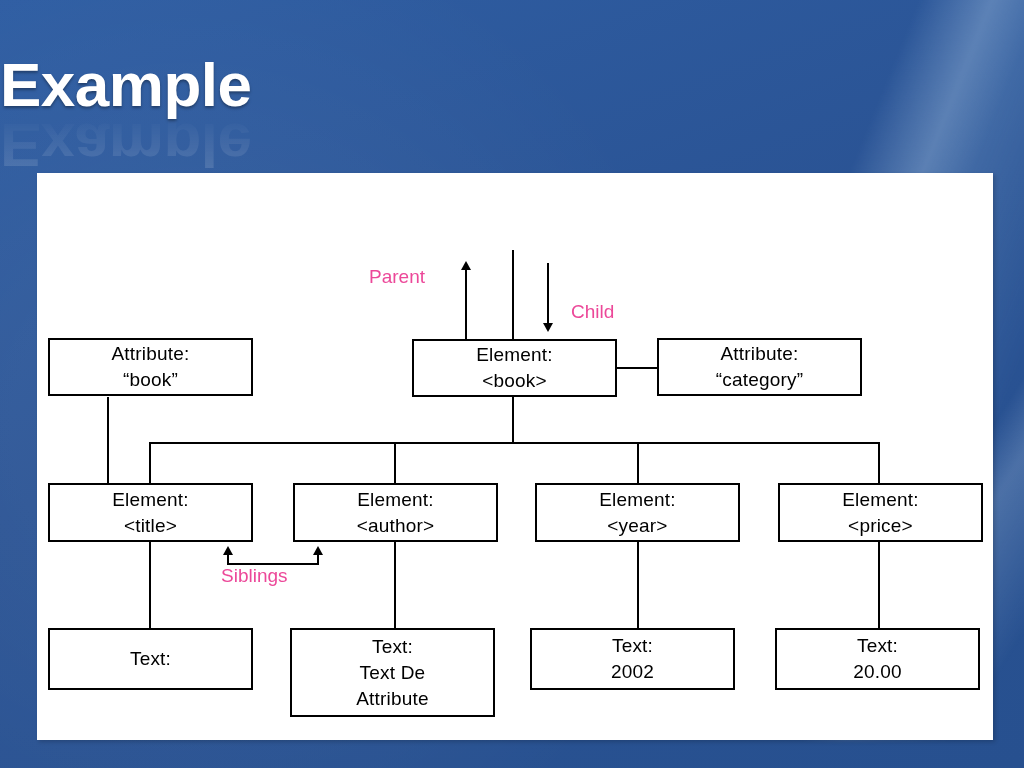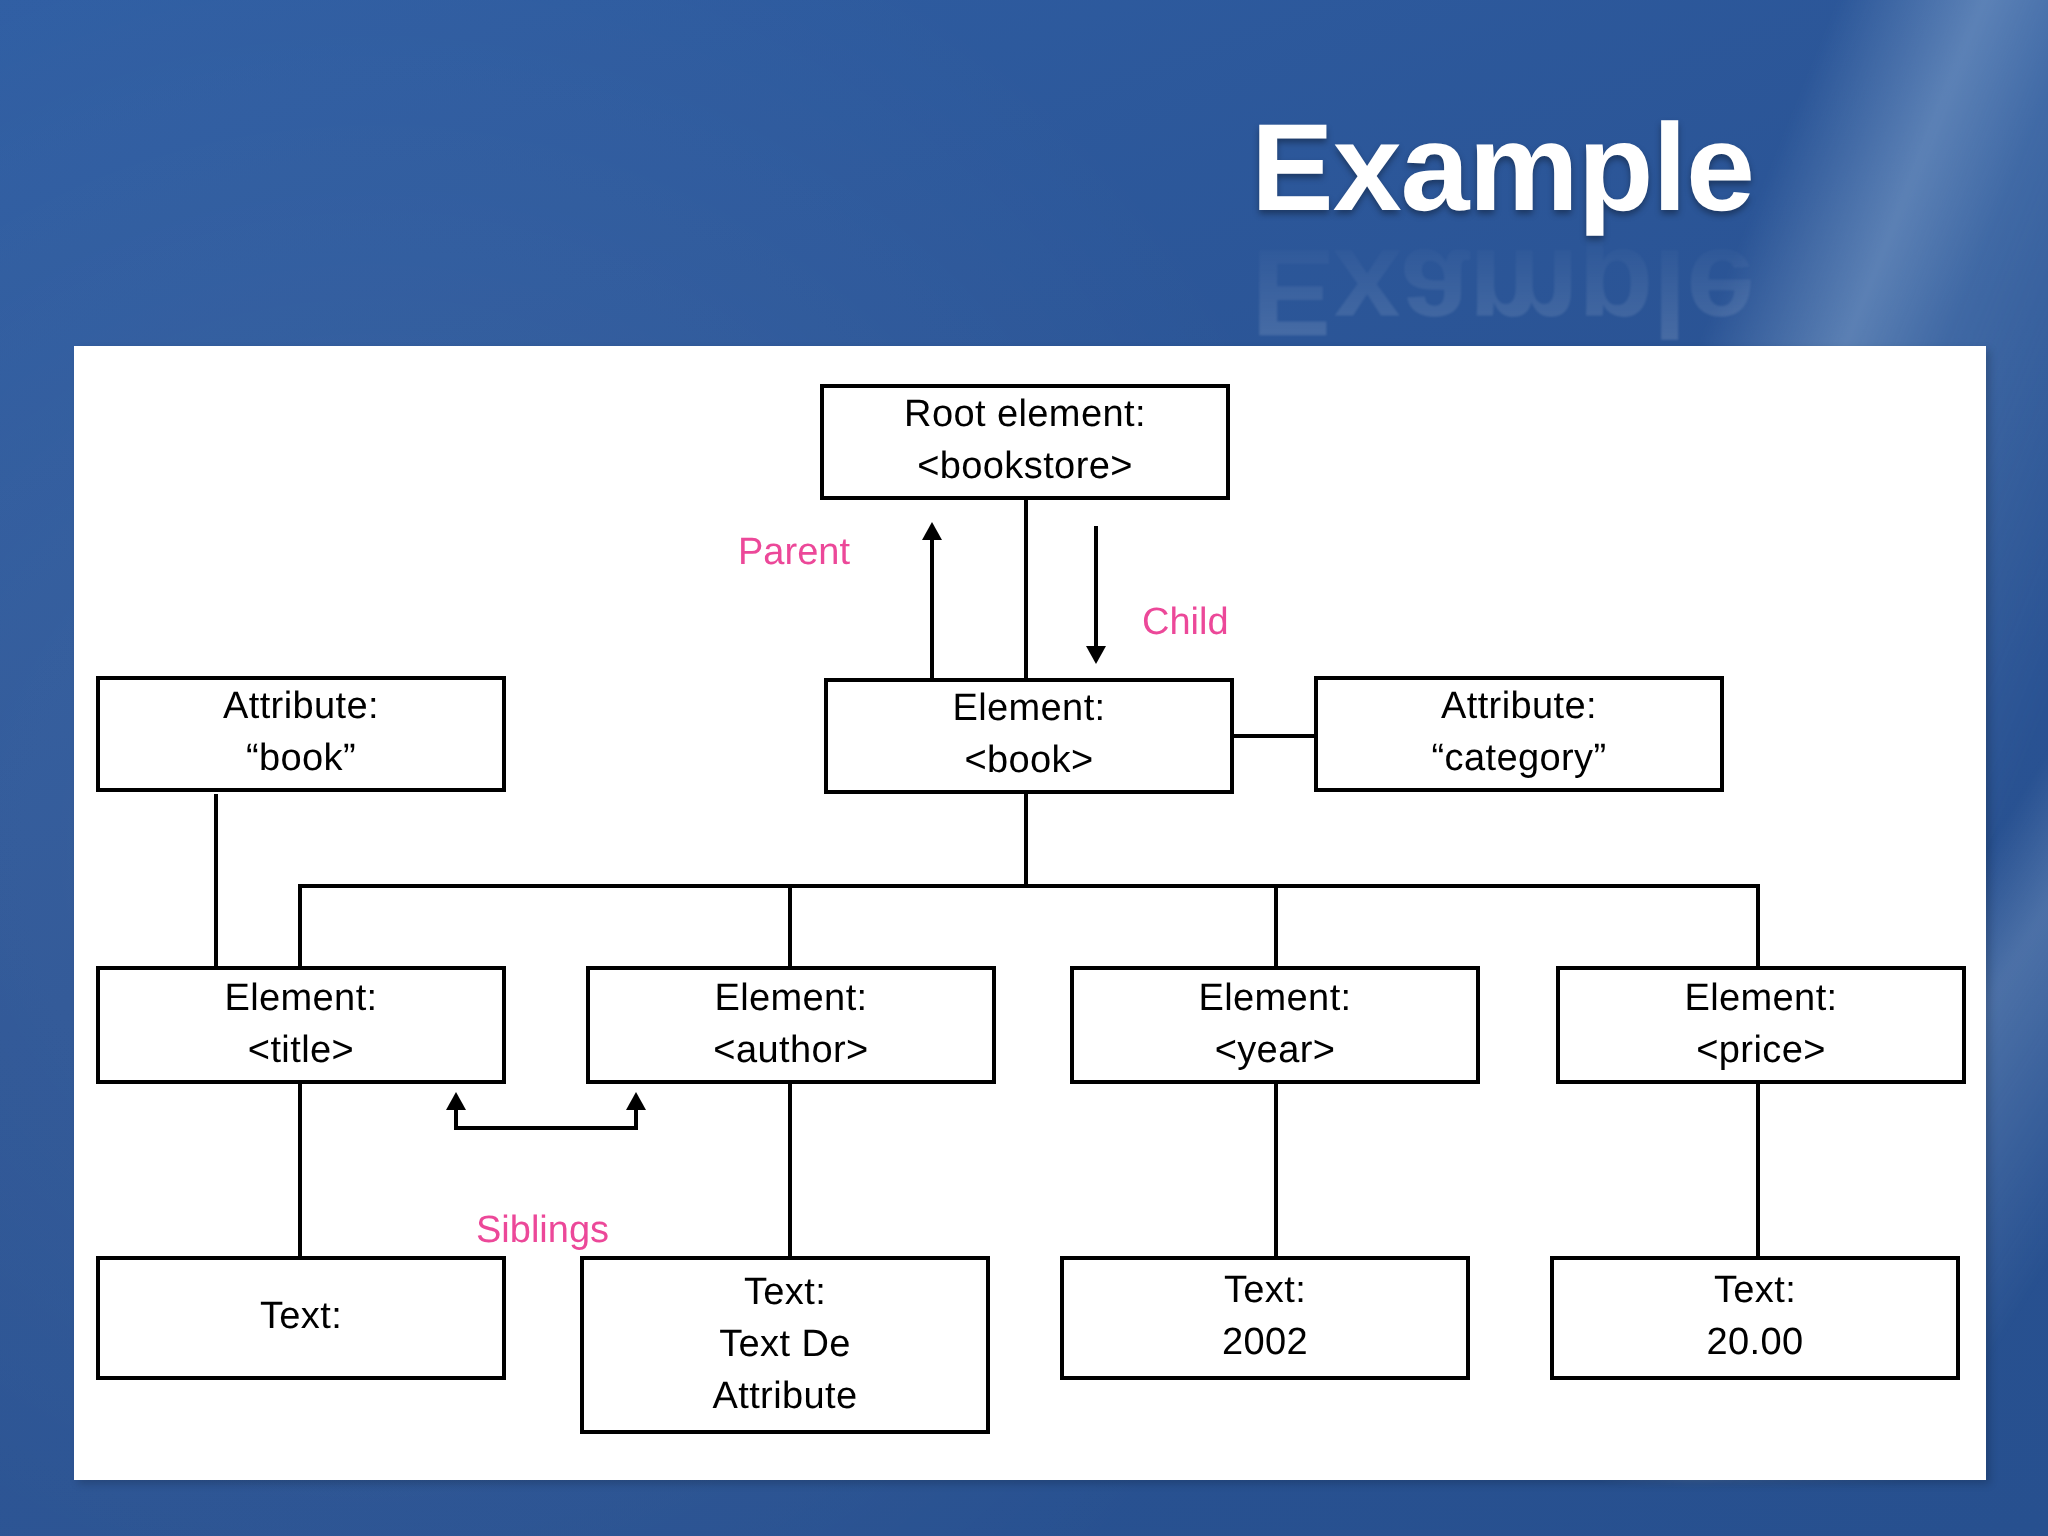--- a/index.html
+++ b/index.html
@@ -61,21 +61,21 @@
     filter: blur(2px);
     pointer-events: none;
   }
 
   
   #title-block {
     position: absolute;
     left: 0;
     top: 52px;
     width: 877px;
-    text-align: right;
+    text-align: left;
     pointer-events: none;
   }
   #slide-title {
     font-family: "Liberation Sans", sans-serif;
     font-size: 62px;
     font-weight: bold;
     color: #ffffff;
     letter-spacing: -0.5px;
     line-height: 66px;
     text-shadow: 0 2px 3px rgba(0,0,0,0.35);
@@ -210,26 +210,22 @@
       <div class="vline" style="left:841px; top:369px; height:86px;"></div>
 
       <div class="hline" style="left:190px; top:390px; width:92px;"></div>
       <div class="vline" style="left:190px; top:381px; height:10px;"></div>
       <div class="vline" style="left:280px; top:381px; height:10px;"></div>
       <div class="arrow-up" style="left:186px; top:373px;"></div>
       <div class="arrow-up" style="left:276px; top:373px;"></div>
 
       <div class="annot" style="left:332px; top:93px;">Parent</div>
       <div class="annot" style="left:534px; top:128px;">Child</div>
-      <div class="annot" style="left:201px; top:392px;margin-top:40px;">Siblings</div>
-
-      <div class="node" style="left:373px; top:19px; width:205px; height:58px;">
-        <span class="l">Root element:</span>
-        <span class="l">&lt;bookstore&gt;</span>
-      </div>
+      <div class="annot" style="left:184px; top:392px;">Siblings</div>
+
 
       <div class="node" style="left:375px; top:166px; width:205px; height:58px;">
         <span class="l">Element:</span>
         <span class="l">&lt;book&gt;</span>
       </div>
 
       <div class="node" style="left:11px; top:165px; width:205px; height:58px;">
         <span class="l">Attribute:</span>
         <span class="l">“book”</span>
       </div>

